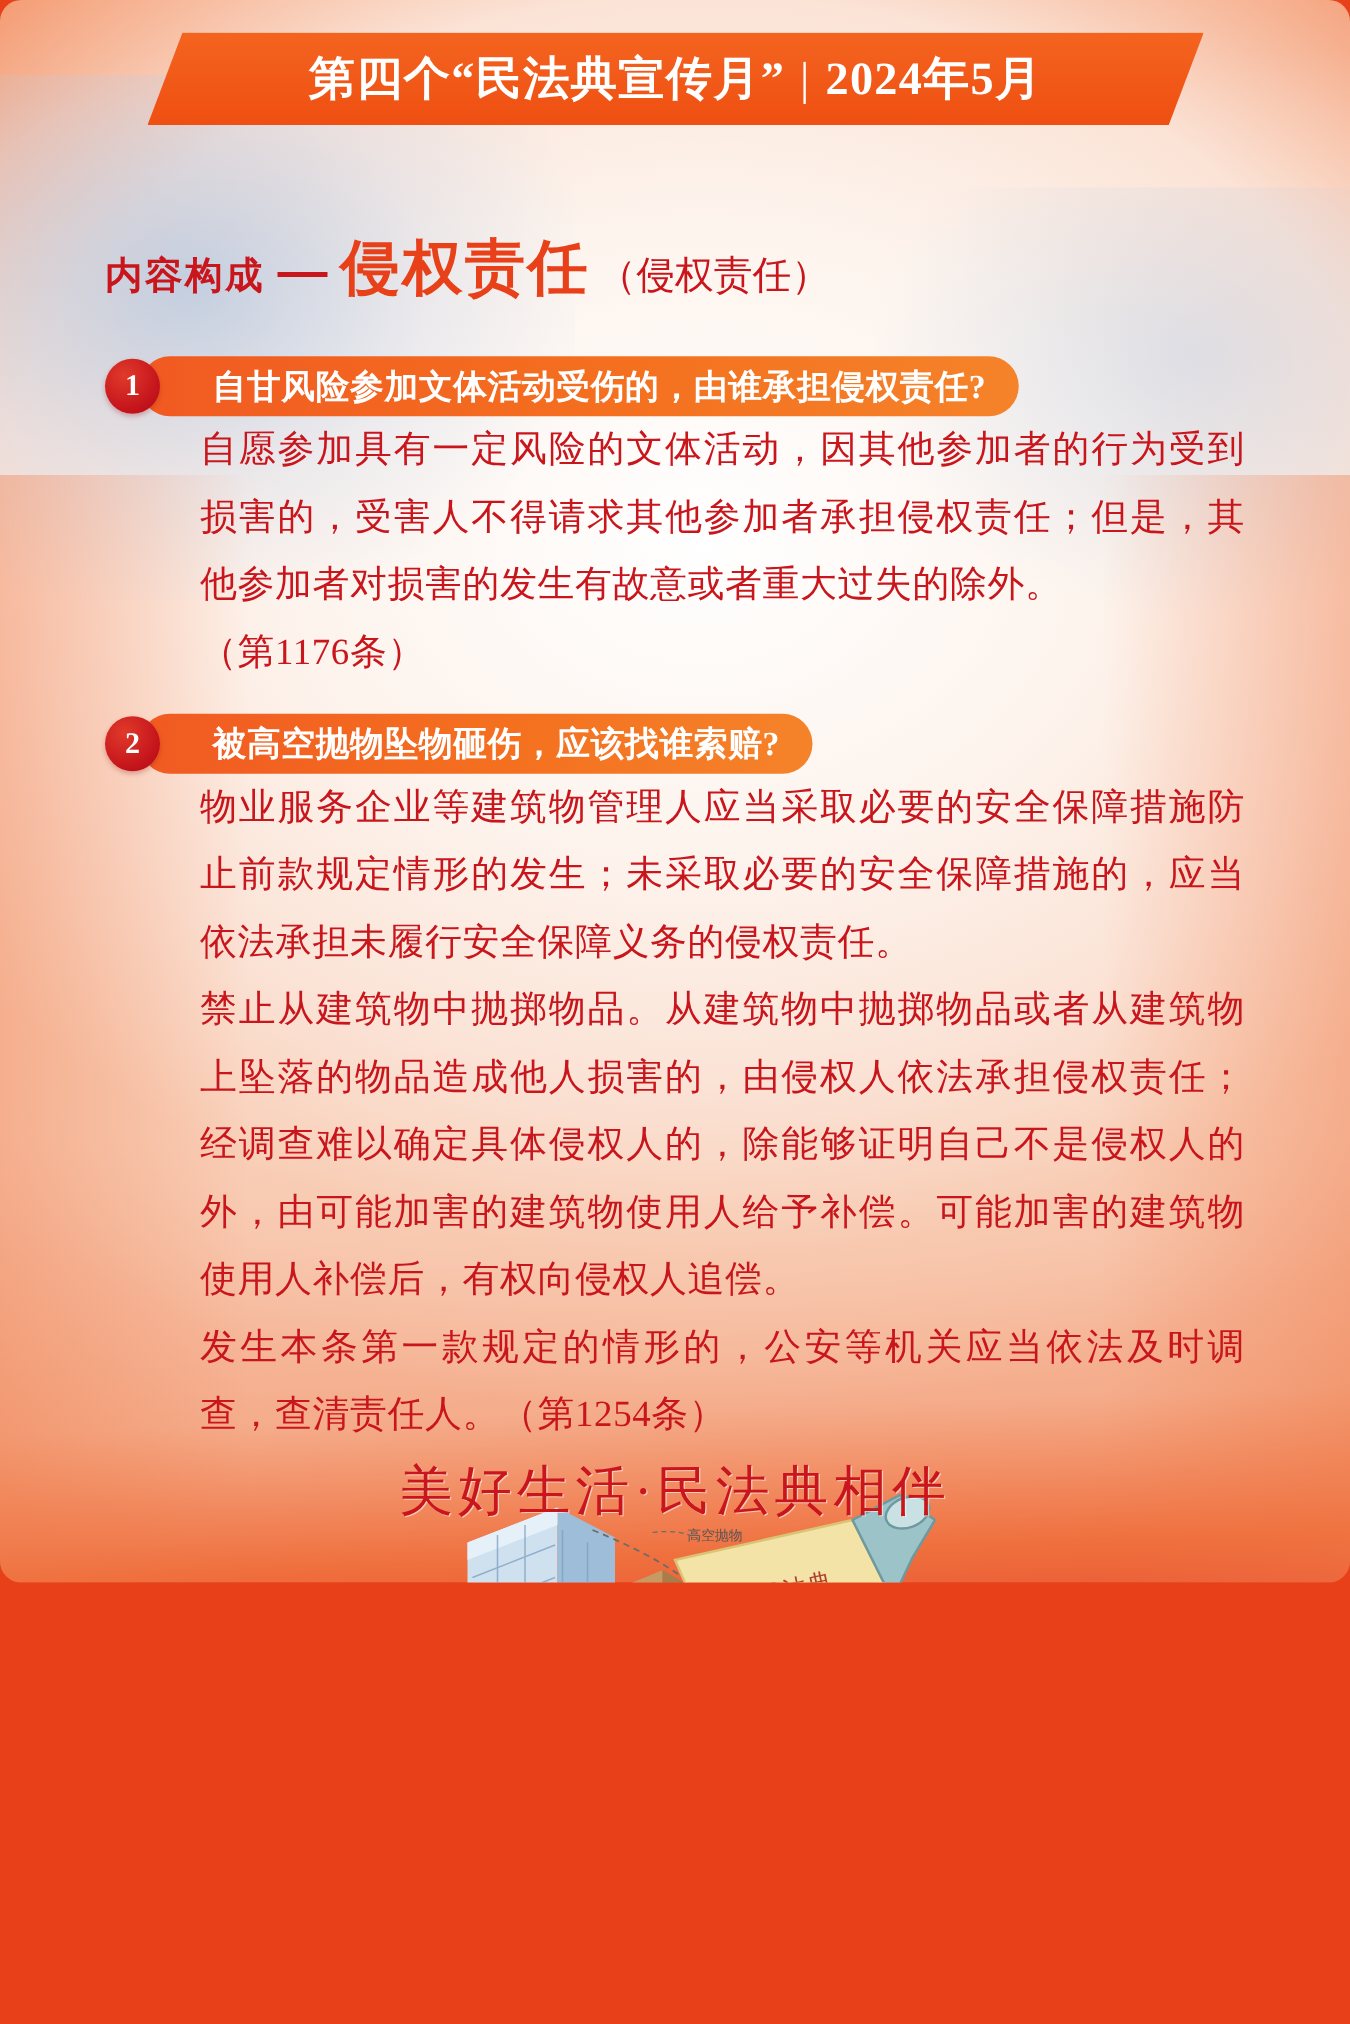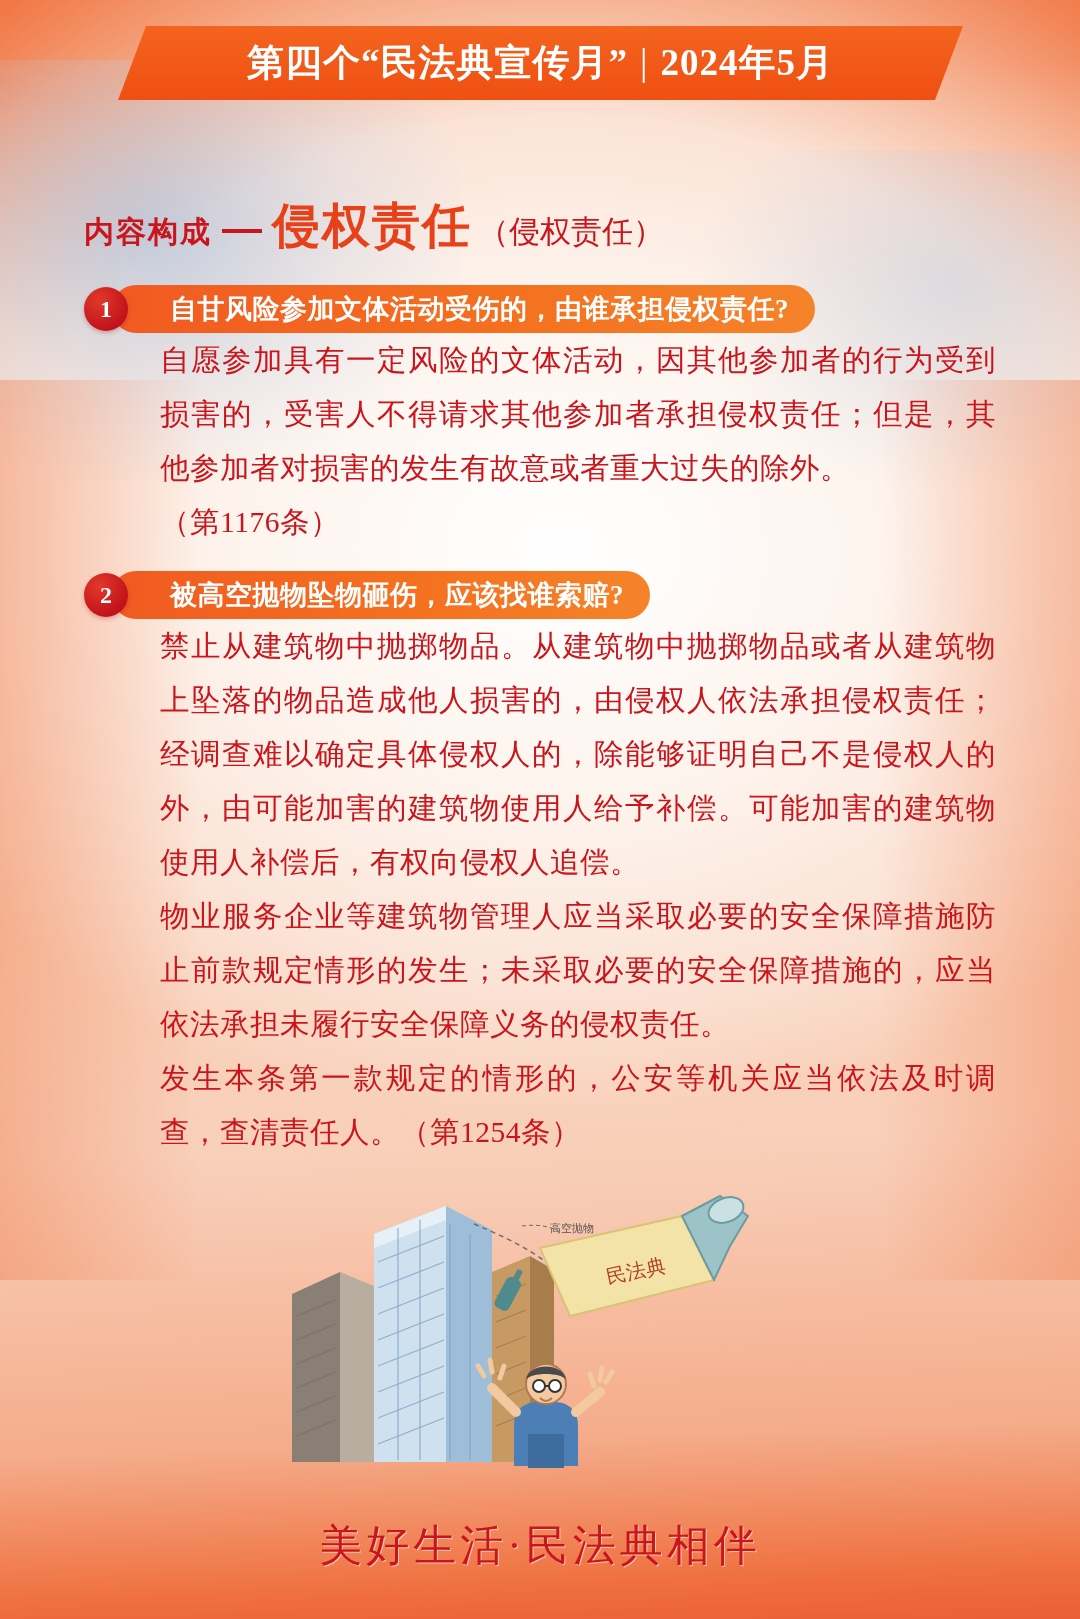--- a/index.html
+++ b/index.html
@@ -9,25 +9,26 @@
   body {
     width: 1080px;
     height: 1619px;
     font-family: "Liberation Sans", "DejaVu Sans", sans-serif;
     background: #e8411a;
     overflow: hidden;
   }
   .poster {
     position: relative;
     width: 1080px;
-    height: 1619px;
+    height: 1266px;
     background:
       radial-gradient(ellipse 900px 700px at 52% 34%, #ffffff 0%, #fdf3ec 38%, #fbe3d6 62%, rgba(247,196,168,0.75) 82%, rgba(240,150,110,0.35) 100%),
       linear-gradient(178deg, #f2652c 0%, #ef5a23 6%, #f3774a 12%, #f7e0d4 24%, #ffffff 45%, #fdf0e6 70%, #f7b89a 88%, #ef5a23 97%, #e8411a 100%);
     overflow: hidden;
+    border-radius: 17px;
   }
   
   .tint-blue {
     position: absolute;
     left: -60px; top: 60px;
     width: 520px; height: 420px;
     background: radial-gradient(ellipse at 40% 40%, rgba(150,185,225,0.55) 0%, rgba(185,205,235,0.25) 45%, rgba(255,255,255,0) 75%);
     pointer-events: none;
   }
   .tint-blue2 {
@@ -101,21 +102,20 @@
     color: #c9161d;
     margin: 0 10px;
     font-weight: bold;
   }
   .st-accent {
     font-size: 48px;
     font-weight: bold;
     color: #e8411a;
     letter-spacing: 2px;
     font-family: "Liberation Serif", "DejaVu Serif", serif;
-    margin-top: 12px;
   }
   .st-sub {
     font-size: 31px;
     color: #c9161d;
     margin-left: 6px;
     font-family: "Liberation Serif", "DejaVu Serif", serif;
   }
 
   
   .content {
@@ -251,22 +251,22 @@
     </div>
 
     <div class="item" style="margin-top:22px;">
       <div class="item-head">
         <div class="pill">
           <span class="pill-text">被高空抛物坠物砸伤，应该找谁索赔?</span>
         </div>
         <div class="badge">2</div>
       </div>
       <div class="para-wrap">
+        <p class="para">物业服务企业等建筑物管理人应当采取必要的安全保障措施防止前款规定情形的发生；未采取必要的安全保障措施的，应当依法承担未履行安全保障义务的侵权责任。</p>
         <p class="para">禁止从建筑物中抛掷物品。从建筑物中抛掷物品或者从建筑物上坠落的物品造成他人损害的，由侵权人依法承担侵权责任；经调查难以确定具体侵权人的，除能够证明自己不是侵权人的外，由可能加害的建筑物使用人给予补偿。可能加害的建筑物使用人补偿后，有权向侵权人追偿。</p>
-        <p class="para">物业服务企业等建筑物管理人应当采取必要的安全保障措施防止前款规定情形的发生；未采取必要的安全保障措施的，应当依法承担未履行安全保障义务的侵权责任。</p>
         <p class="para">发生本条第一款规定的情形的，公安等机关应当依法及时调查，查清责任人。（第1254条）</p>
       </div>
     </div>
   </div>
 
   <div class="illus">
     <svg viewBox="0 0 480 300" width="480" height="300" xmlns="http://www.w3.org/2000/svg">
 
       <polygon points="14,118 62,96 62,286 14,286" fill="#8a7f74"></polygon>
       <polygon points="62,96 96,110 96,286 62,286" fill="#b9ada0"></polygon>

